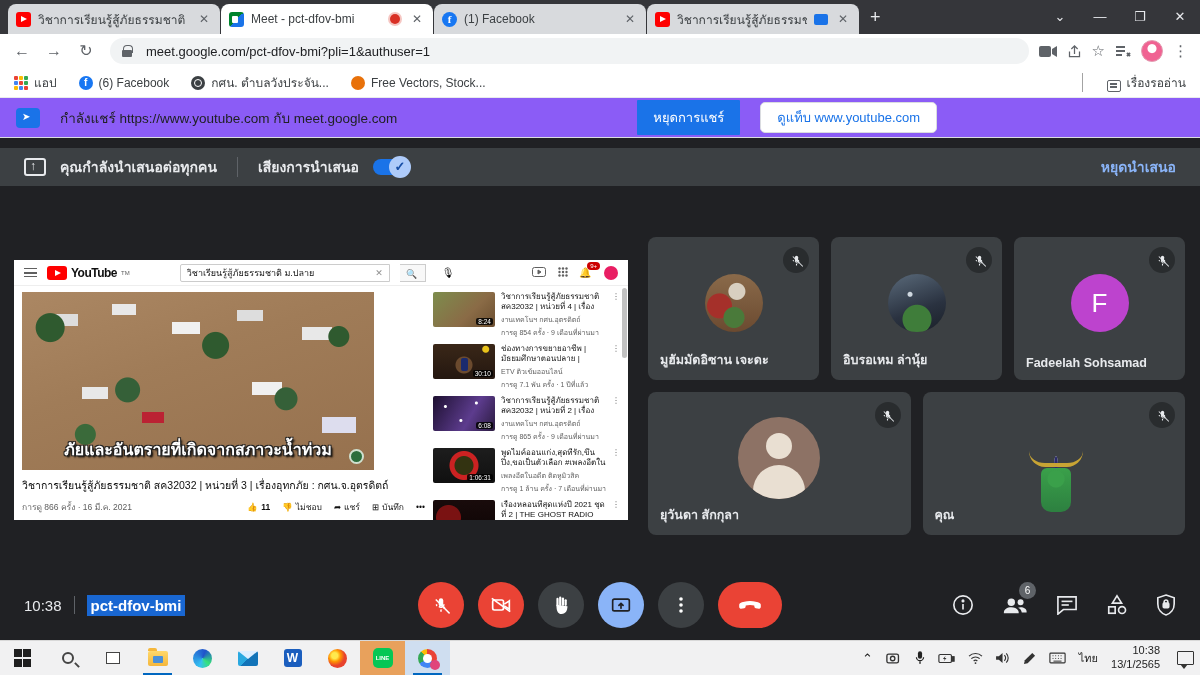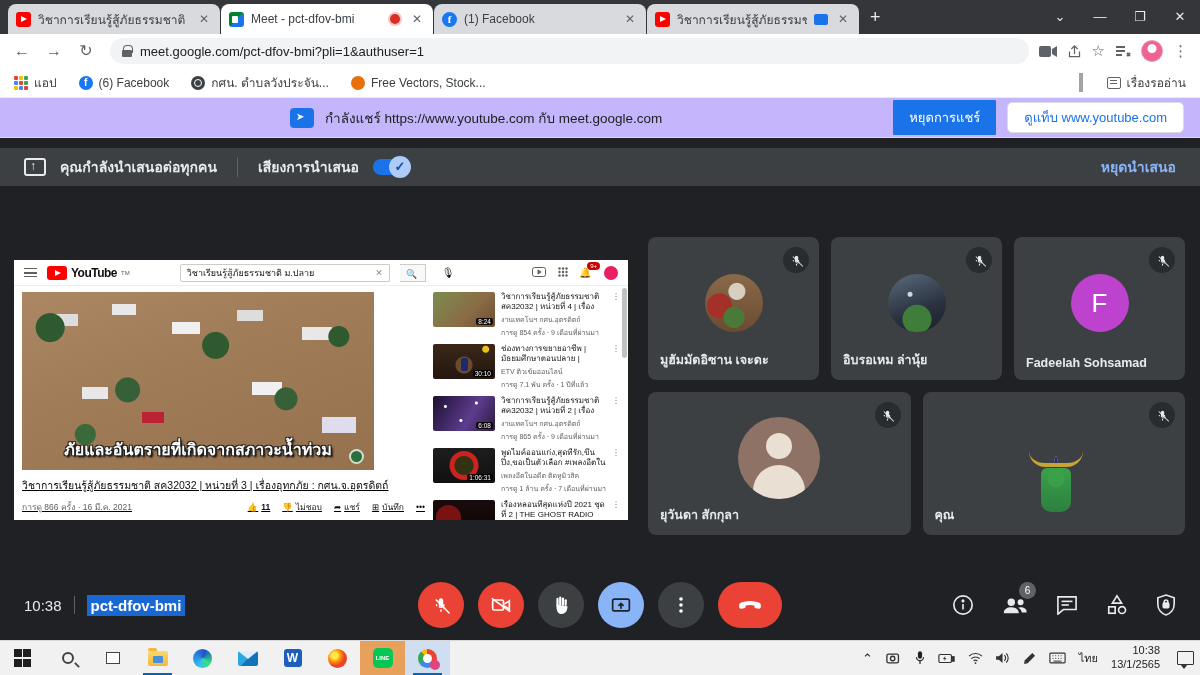--- a/index.html
+++ b/index.html
@@ -21,46 +21,46 @@
   .fav-meet::after { content:""; position:absolute; left:3px; top:4px; width:6px; height:7px; background:#fff; border-radius:1px; }
   .rec-dot { width:10px; height:10px; border-radius:50%; background:#d93025; box-shadow:0 0 0 2px #f5c6c2; margin-right:2px; }
   .share-ind { width:14px; height:11px; background:#1a73e8; border-radius:2px; }
   .newtab-btn { color:#e8eaed; font-size:18px; margin:0 6px 6px 10px; }
   .win-controls { margin-left:auto; display:flex; align-items:center; height:34px; color:#e8eaed; }
   .win-controls span { width:40px; text-align:center; font-size:13px; line-height:34px; }
 
   
   .toolbar { position:absolute; top:34px; left:0; right:0; height:34px; background:#ffffff; display:flex; align-items:center; padding:0 8px; gap:4px; }
   .nav-ic { color:#5f6368; font-size:16px; width:28px; height:28px; line-height:28px; text-align:center; border-radius:50%; }
-  .omnibox { flex:1; height:26px; background:#f1f3f4; border-radius:13px; display:flex; align-items:center; padding:8px 12px; gap:8px; margin:0 6px; }
+  .omnibox { flex:1; height:26px; background:#f1f3f4; border-radius:13px; display:flex; align-items:center; padding:8px 12px; gap:14px; margin:0 6px; }
   .lock-ic { width:10px; height:12px; position:relative; }
   .lock-ic::before { content:""; position:absolute; left:1px; top:0; width:8px; height:7px; border:1.5px solid #5f6368; border-bottom:none; border-radius:4px 4px 0 0; }
   .lock-ic::after { content:""; position:absolute; left:0; top:5px; width:10px; height:7px; background:#5f6368; border-radius:1px; }
   .url-text { font-size:13px; color:#202124; }
   .tb-right { display:flex; align-items:center; gap:10px; padding-right:4px; }
   .tb-ic { color:#5f6368; font-size:15px; }
   .tb-ic svg { display:block; }
   .avatar-chip { width:22px; height:22px; border-radius:50%; background:radial-gradient(circle at 50% 38%, #fff 0 4px, #f06292 5px); background-color:#f06292; border:1px solid #e3a0b4; }
 
   
   .bookmarks { position:absolute; top:68px; left:0; right:0; height:30px; background:#ffffff; display:flex; align-items:center; padding:0 14px; gap:22px; font-size:12px; color:#3c4043; border-bottom:1px solid #e8eaed; }
   .bm { display:flex; align-items:center; gap:6px; }
   .bm-ic { width:14px; height:14px; border-radius:3px; }
   .apps-grid { display:grid; grid-template-columns:repeat(3,4px); grid-gap:1px; }
   .apps-grid i { width:4px; height:4px; border-radius:1px; }
   .bm-fb { background:#1877f2; border-radius:50%; color:#fff; font-weight:bold; font-size:10px; text-align:center; line-height:14px; }
   .bm-globe { background:#3c4043; border-radius:50%; position:relative; }
   .bm-globe::after{ content:""; position:absolute; inset:3px; border:1px solid #fff; border-radius:50%; }
   .bm-vec { background:#e8710a; border-radius:50%; }
-  .reading { margin-left:auto; display:flex; align-items:center; gap:6px; border-left:4px solid #a3a3a3; padding-left:24px; }
+  .reading { margin-left:auto; display:flex; align-items:flex-end; gap:6px; border-left:1px solid #a3a3a3; padding-left:24px; }
   .list-ic { width:14px; height:12px; border:1.5px solid #5f6368; border-radius:2px; position:relative; }
   .list-ic::after { content:""; position:absolute; left:2px; top:2px; width:7px; height:1.5px; background:#5f6368; box-shadow:0 3px 0 #5f6368; }
 
   
-  .sharebar { position:absolute; top:98px; left:0; right:0; height:40px; background:#c4b5fd; border-bottom:1px solid #dadce0; display:flex; align-items:center; padding:0 16px; gap:11px;justify-content:flex-end; }
+  .sharebar { position:absolute; top:98px; left:0; right:0; height:40px; background:#8b5cf6; border-bottom:1px solid #dadce0; display:flex; align-items:center; padding:0 16px; gap:20px; }
   .share-ic { width:24px; height:20px; background:#1a73e8; border-radius:4px; position:relative; }
   .share-ic::after { content:"➤"; position:absolute; color:#fff; font-size:10px; left:6px; top:3px; }
   .share-text { font-size:13.5px; color:#202124; }
   .btn-stop { background:#1a73e8; color:#fff; font-size:13px; border:none; border-radius:1px; padding:7px 16px; margin-left:220px; }
   .btn-view { background:#fff; color:#1a73e8; font-size:13px; border:1px solid #dadce0; border-radius:5px; padding:4px 16px; }
 
   
   .meet { position:absolute; top:138px; left:0; right:0; height:502px; background:#202124; }
   .banner { position:absolute; top:10px; left:0; right:0; height:38px; background:#3c4043; display:flex; align-items:center; padding:12px 24px; gap:14px; color:#e8eaed; font-size:14px; font-weight:bold; }
   .present-ic { width:22px; height:18px; border:2px solid #e8eaed; border-radius:3px; position:relative; }
@@ -82,21 +82,21 @@
   .ytlogo sup { font-size:6px; color:#606060; }
   .ytsearch { margin-left:40px; width:210px; height:18px; border:1px solid #ccc; border-radius:2px 0 0 2px; display:flex; align-items:center; padding:0 6px; font-size:9px; color:#111; gap:4px; }
   .ytsearch .q { flex:1; white-space:nowrap; overflow:hidden; }
   .ytsearch-btn { width:26px; height:18px; border:1px solid #ccc; border-left:none; background:#f8f8f8; font-size:9px; text-align:center; line-height:18px; color:#606060; }
   .ytmic { font-size:10px; margin-left:6px; }
   .ythead-right { margin-left:auto; display:flex; align-items:center; gap:12px; color:#606060; font-size:10px; }
   .bell { position:relative; }
   .badge-red { position:absolute; top:-5px; right:-8px; background:#cc0000; color:#fff; font-size:6px; border-radius:6px; padding:1px 3px; }
   .ytavatar { width:14px; height:14px; border-radius:50%; background:#e91e63; }
   .ytbody { display:flex; padding:6px 8px 0 8px; gap:8px; }
-  .ytmain { width:425px;text-decoration:underline; }
+  .ytmain { width:425px; }
   .video-thumb { width:352px; height:178px; position:relative; overflow:hidden; background:
       radial-gradient(circle at 8% 20%, #2f5a2f 0 14px, transparent 15px),
       radial-gradient(circle at 30% 55%, #356038 0 12px, transparent 13px),
       radial-gradient(circle at 55% 30%, #2f5a2f 0 13px, transparent 14px),
       radial-gradient(circle at 75% 60%, #356038 0 11px, transparent 12px),
       radial-gradient(circle at 90% 25%, #2f5a2f 0 10px, transparent 11px),
       radial-gradient(circle at 18% 80%, #3a6a3a 0 10px, transparent 11px),
       linear-gradient(#ddd,#ddd) 30px 22px/26px 12px no-repeat,
       linear-gradient(#e8e8e8,#e8e8e8) 90px 12px/24px 11px no-repeat,
       linear-gradient(#f0f0f0,#f0f0f0) 150px 30px/28px 12px no-repeat,

